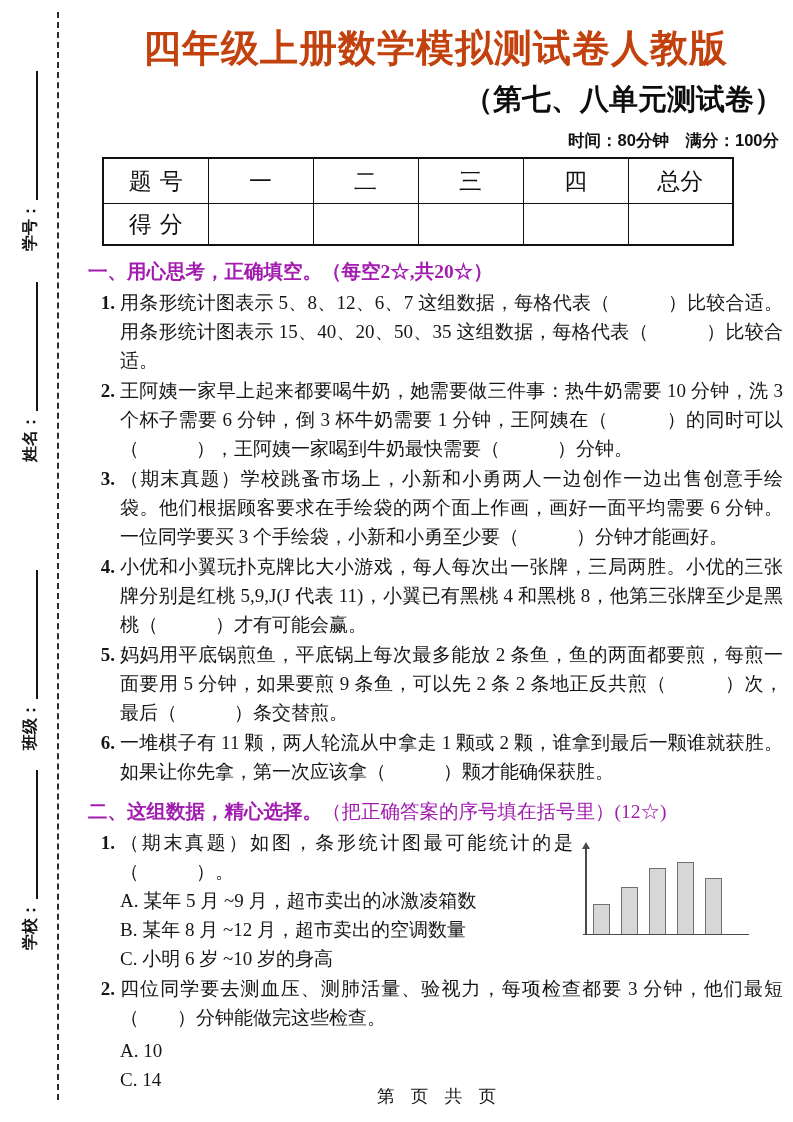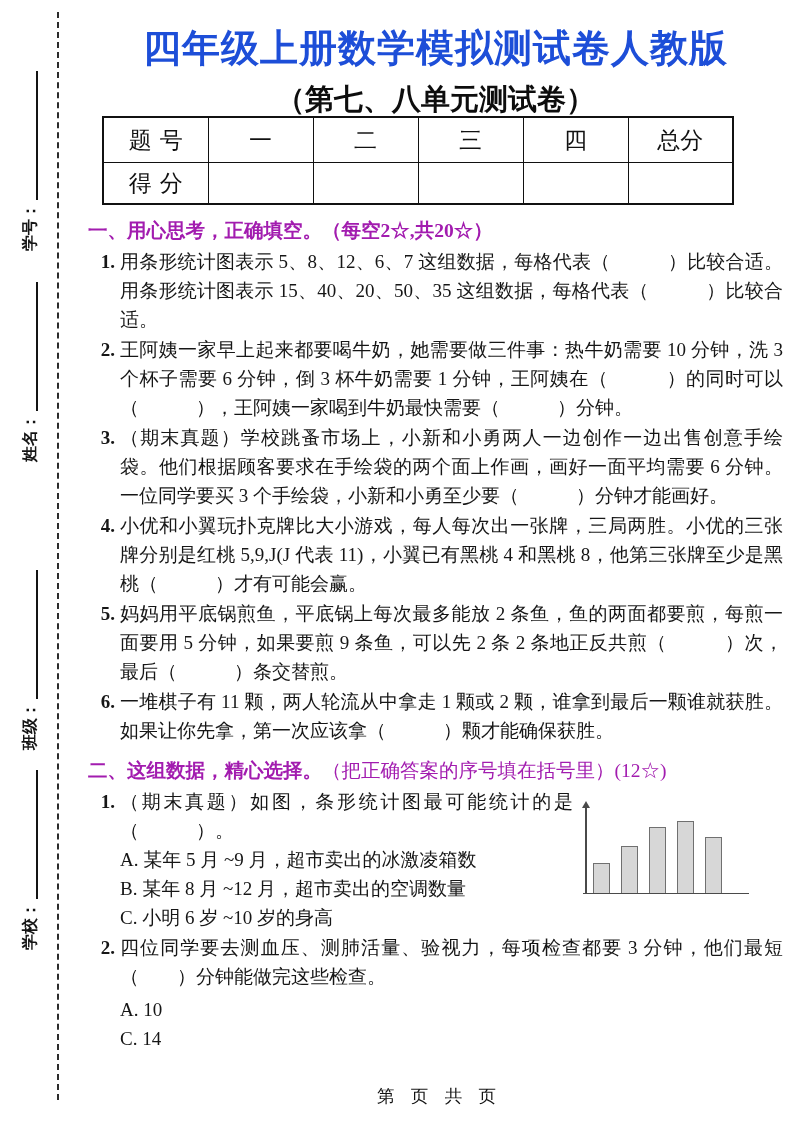--- a/index.html
+++ b/index.html
@@ -33,25 +33,25 @@
   #sf-1 { left:-60px; top:361px; }
   #sf-2 { left:-60px; top:649px; }
   #sf-3 { left:-60px; top:849px; }
 
   
   .main { position:absolute; left:88px; top:20px; width:695px; }
 
   .title {
     margin:6px 0 0; text-align:center;
     font-family:"Liberation Sans","DejaVu Sans",sans-serif;
-    font-weight:900; font-size:38px; letter-spacing:1px; color:#1d4ed8;
+    font-weight:900; font-size:38px; letter-spacing:1px; color:#c2410c;
     line-height:1.2;
   }
   .subtitle {
-    margin:10px 0 0; text-align:center;
+    margin:10px 0 0; text-align:right;
     font-family:Liberation Sans, sans-serif;
     font-weight:bold; font-size:29px; color:#0d0d0d; line-height:1.2;
   }
   .exam-info {
     margin:14px 4px 5px 0; text-align:right;
     font-family:"Liberation Sans","DejaVu Sans",sans-serif;
     font-weight:bold; font-size:16.5px; color:#111;
   }
 
   table.score {
@@ -145,20 +145,21 @@
   <div class="side-field" id="sf-3">
     <span>学校：</span>
     <span class="line"></span>
   </div>
 
   <div class="main">
 
     <h1 class="title">四年级上册数学模拟测试卷人教版</h1>
     <h2 class="subtitle">（第七、八单元测试卷）</h2>
 
+    <div class="exam-info">时间：80分钟　满分：100分</div>
 
     <table class="score">
       <tbody>
         <tr class="r1">
           <td class="wide-label">题号</td>
           <td>一</td>
           <td>二</td>
           <td>三</td>
           <td>四</td>
           <td>总分</td>

